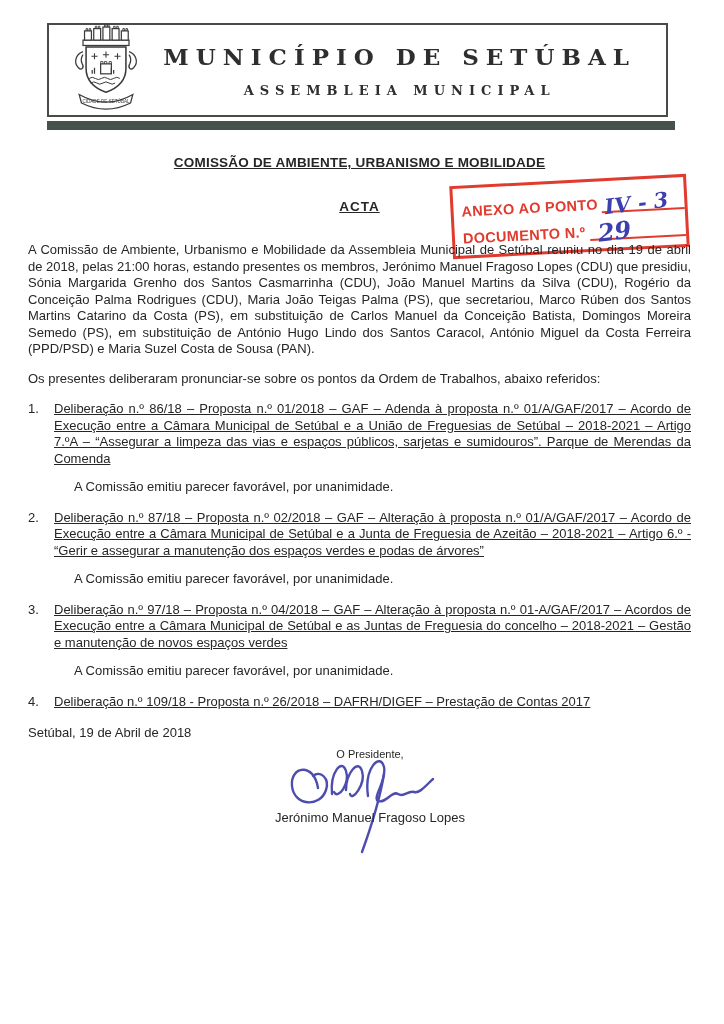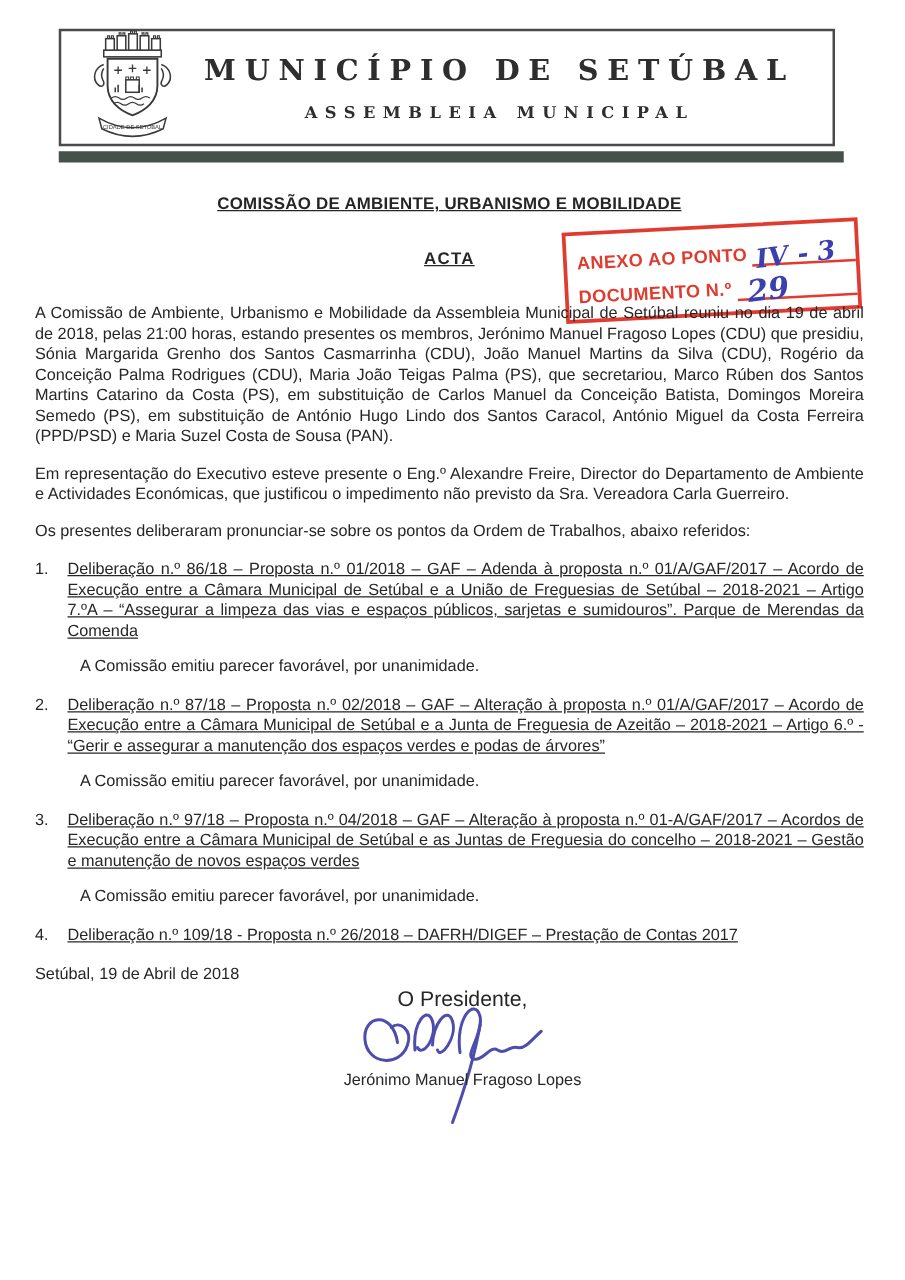--- a/index.html
+++ b/index.html
@@ -56,24 +56,24 @@
   .acta{
     text-align:center;font-weight:bold;font-size:13.5px;
     text-decoration:underline;letter-spacing:1px;margin-top:27px;
   }
   .body-text p{margin:13px 0 0 0;}
   .body-text p.first{margin-top:27px;}
   .item{display:flex;margin-top:14px;}
   .inum{width:26px;flex:none;}
   .ibody{flex:1;}
   .iheading{text-decoration:underline;text-align:justify;}
-  .iresponse{margin-top:12px;margin-left:10px;}
+  .iresponse{margin-top:12px;margin-left:20px;}
   .date-line{margin-top:15px;}
   .sig-block{width:224px;margin:4px 0 0 230px;text-align:center;position:relative;}
-  .sig-title{font-size:17px;}
+  .sig-title{font-size:11px;}
   .sig-canvas{position:relative;height:48px;}
   .sig-svg{position:absolute;left:22px;top:-16px;overflow:visible;}
   .sig-name{font-size:13px;position:relative;}
 </style>
 </head>
 <body>
 
 <div class="page">
 
   <div class="letterhead">
@@ -126,21 +126,20 @@
         <span class="hand h2">29</span>
       </span>
     </div>
   </div>
 
   <div class="body-text">
     <div class="doc-title">COMISSÃO DE AMBIENTE, URBANISMO E MOBILIDADE</div>
     <div class="acta">ACTA</div>
 
     <p class="first">A Comissão de Ambiente, Urbanismo e Mobilidade da Assembleia Municipal de Setúbal reuniu no dia 19 de abril de 2018, pelas 21:00 horas, estando presentes os membros, Jerónimo Manuel Fragoso Lopes (CDU) que presidiu, Sónia Margarida Grenho dos Santos Casmarrinha (CDU), João Manuel Martins da Silva (CDU), Rogério da Conceição Palma Rodrigues (CDU), Maria João Teigas Palma (PS), que secretariou, Marco Rúben dos Santos Martins Catarino da Costa (PS), em substituição de Carlos Manuel da Conceição Batista, Domingos Moreira Semedo (PS), em substituição de António Hugo Lindo dos Santos Caracol, António Miguel da Costa Ferreira (PPD/PSD) e Maria Suzel Costa de Sousa (PAN).</p>
-    <p>Em representação do Executivo esteve presente o Eng.º Alexandre Freire, Director do Departamento de Ambiente e Actividades Económicas, que justificou o impedimento não previsto da Sra. Vereadora Carla Guerreiro.</p>
     <p>Os presentes deliberaram pronunciar-se sobre os pontos da Ordem de Trabalhos, abaixo referidos:</p>
 
     <div class="item">
       <span class="inum">1.</span>
       <div class="ibody">
         <div class="iheading">Deliberação n.º 86/18 – Proposta n.º 01/2018 – GAF – Adenda à proposta n.º 01/A/GAF/2017 – Acordo de Execução entre a Câmara Municipal de Setúbal e a União de Freguesias de Setúbal – 2018-2021 – Artigo 7.ºA – “Assegurar a limpeza das vias e espaços públicos, sarjetas e sumidouros”. Parque de Merendas da Comenda</div>
         <div class="iresponse">A Comissão emitiu parecer favorável, por unanimidade.</div>
       </div>
     </div>
 

